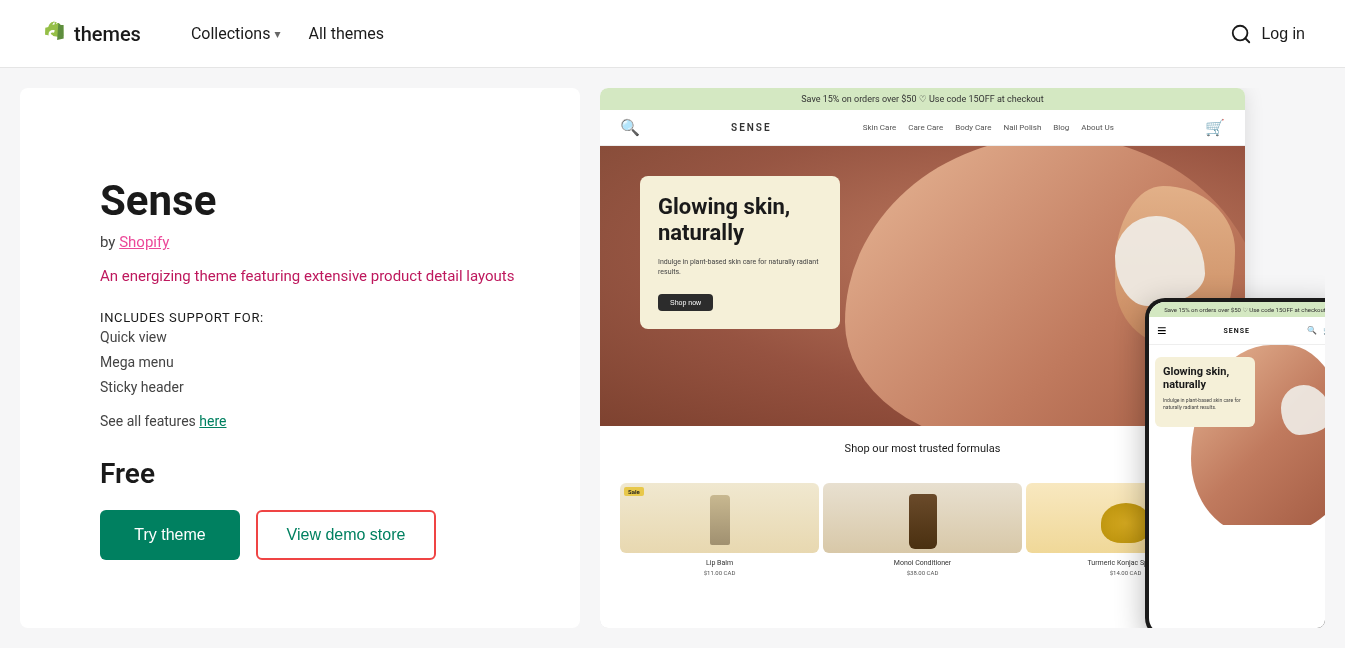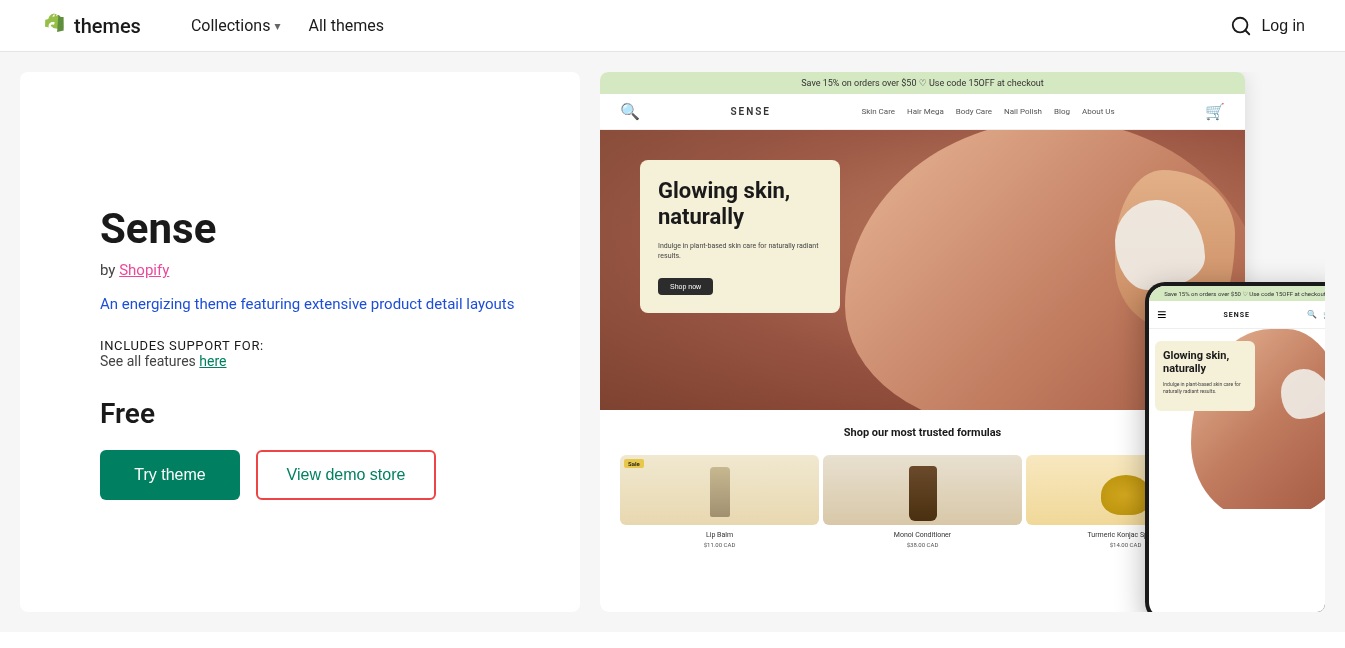--- a/index.html
+++ b/index.html
@@ -3,21 +3,21 @@
   <meta charset="utf-8">
   <style>
     * { margin: 0; padding: 0; box-sizing: border-box; }
     body { font-family: -apple-system, BlinkMacSystemFont, 'Segoe UI', Roboto, sans-serif; background: #fff; width: 1345px; height: 648px; overflow: hidden; }
 
     
     .header {
       display: flex;
       align-items: center;
       padding: 0 40px;
-      height: 52px;
+      height: 68px;
       border-bottom: 1px solid #e5e5e5;
       background: #fff;
     }
     .logo-area {
       display: flex;
       align-items: center;
       gap: 6px;
       margin-right: 40px;
       text-decoration: none;
     }
@@ -101,21 +101,21 @@
       font-size: 15px;
       color: #444;
       margin-bottom: 14px;
     }
     .theme-author a {
       color: #ec4899;
       text-decoration: underline;
     }
     .theme-desc {
       font-size: 15px;
-      color: #1d4ed8;
+      color: #be185d;
       margin-bottom: 22px;
       line-height: 1.5;
     }
     .includes-label {
       font-size: 13px;
       font-weight: 400;
       color: #1a1a1a;
       text-transform: uppercase;
       letter-spacing: 0.05em;
     }
@@ -307,23 +307,23 @@
       cursor: pointer;
     }
 
     
     .preview-products {
       padding: 16px 20px;
       background: #fff;
     }
     .preview-products-title {
       font-size: 11px;
-      font-weight: 700;
-      color: #1a1a1a;
-      margin-bottom: 16px;
+      font-weight: 400;
+      color: #1a1a1a;
+      margin-bottom: 28px;
       text-align: center;
     }
     .preview-products-grid {
       display: flex;
       gap: 4px;
     }
     .preview-product-card {
       flex: 1;
       display: flex;
       flex-direction: column;
@@ -521,20 +521,25 @@
 
 <main class="main-content">
 
   <section class="left-panel">
     <h1 class="theme-title">Sense</h1>
     <p class="theme-author">
       <span>by </span><a href="#">Shopify</a>
     </p>
     <p class="theme-desc">An energizing theme featuring extensive product detail layouts</p>
     <p class="includes-label">INCLUDES SUPPORT FOR:</p>
+    <ul class="features-list">
+      <li>Quick view</li>
+      <li>Mega menu</li>
+      <li>Sticky header</li>
+    </ul>
     <p class="see-all-features">
       <span>See all features </span><a href="#">here</a>
     </p>
     <p class="price-label">Free</p>
     <div class="button-row">
       <button class="btn-try">Try theme</button>
       <button class="btn-demo">View demo store</button>
     </div>
   </section>
 
@@ -542,21 +547,21 @@
 
     <div class="desktop-preview">
 
       <div class="preview-announcement">Save 15% on orders over $50 ♡ Use code 15OFF at checkout</div>
 
       <div class="preview-nav">
         <span>🔍</span>
         <span class="preview-nav-logo">SENSE</span>
         <div class="preview-nav-links">
           <span>Skin Care</span>
-          <span>Hair Mega</span>
+          <span>Care Care</span>
           <span>Body Care</span>
           <span>Nail Polish</span>
           <span>Blog</span>
           <span>About Us</span>
         </div>
         <span>🛒</span>
       </div>
 
       <div class="preview-hero">
         <div class="preview-hero-bg"></div>

